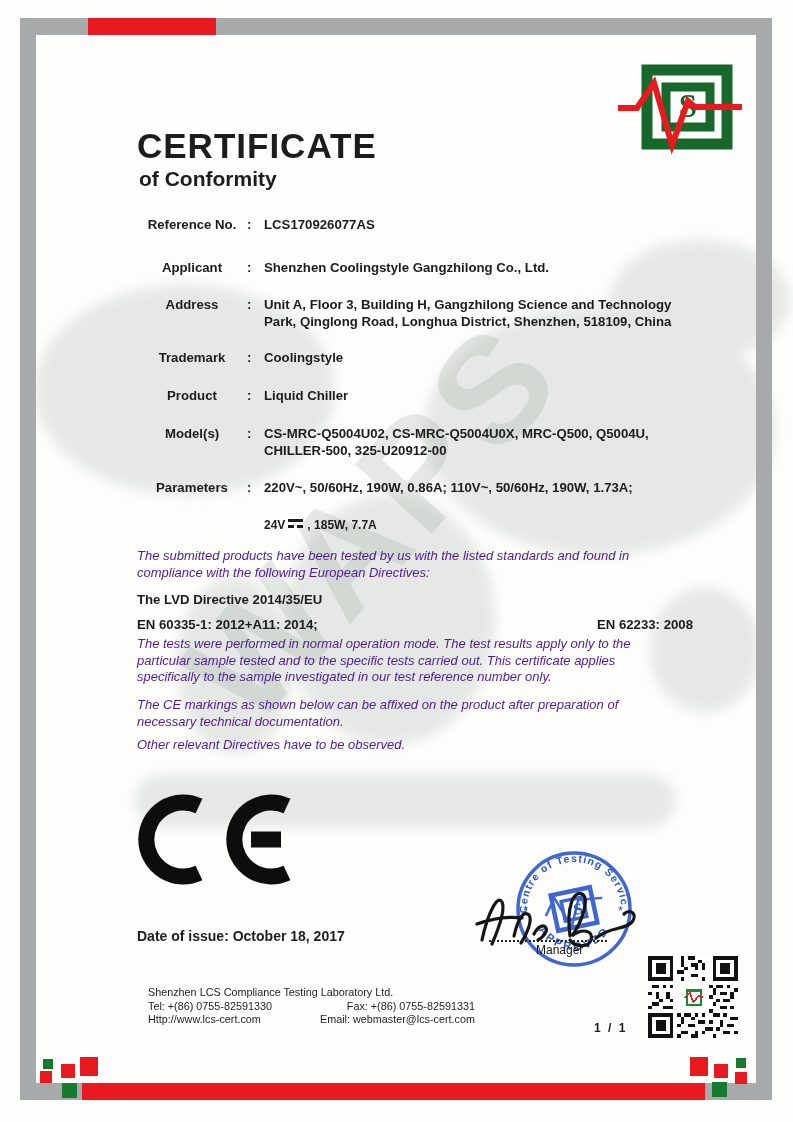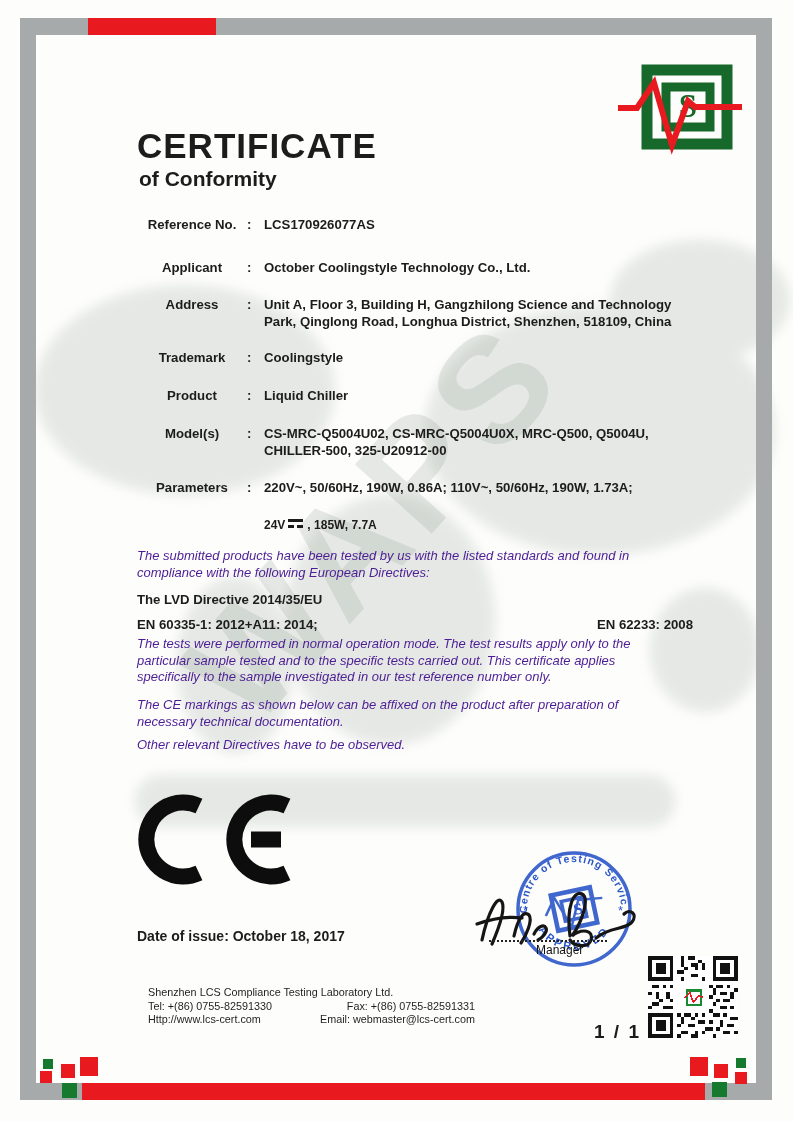--- a/index.html
+++ b/index.html
@@ -39,21 +39,21 @@
   .bodyp{position:absolute;left:137px;width:522px;font-size:13px;line-height:16.5px;color:#4c1d95;font-style:italic;}
   .boldline{position:absolute;left:137px;font-size:13.2px;font-weight:bold;}
   .std-row{position:absolute;left:137px;width:556px;display:flex;justify-content:space-between;font-size:13.2px;font-weight:bold;}
   .date-line{position:absolute;left:137px;top:928px;font-size:14px;font-weight:bold;}
   .manager{position:absolute;left:536px;top:943px;font-size:12px;color:#111;}
   .dotline{position:absolute;left:489px;top:940px;width:118px;border-bottom:2px dotted #222;}
   
   .footer{position:absolute;left:148px;top:986px;font-size:10.8px;line-height:13.5px;color:#1f1f1f;}
   .fl{display:flex;justify-content:space-between;}
   .fl .c1{width:172px;flex:none;}
-  .pagenum{position:absolute;left:594px;top:1021px;font-size:19px;font-weight:bold;letter-spacing:2px;}
+  .pagenum{position:absolute;left:594px;top:1021px;font-size:12px;font-weight:bold;letter-spacing:2px;}
   svg{display:block;}
   .abs{position:absolute;}
 </style>
 </head>
 <body>
 
 <div class="page">
 
   <svg class="map-svg" width="793" height="1122" viewBox="0 0 793 1122">
     <defs>
@@ -108,21 +108,21 @@
     <div class="title-sub">of Conformity</div>
 
     <div class="frow" style="top:216px">
       <div class="flabel">Reference No.</div>
       <div class="fcolon">:</div>
       <div class="fvalue">LCS170926077AS</div>
     </div>
     <div class="frow" style="top:259px">
       <div class="flabel">Applicant</div>
       <div class="fcolon">:</div>
-      <div class="fvalue">October Coolingstyle Technology Co., Ltd.</div>
+      <div class="fvalue">Shenzhen Coolingstyle Gangzhilong Co., Ltd.</div>
     </div>
     <div class="frow" style="top:296px">
       <div class="flabel">Address</div>
       <div class="fcolon">:</div>
       <div class="fvalue">Unit A, Floor 3, Building H, Gangzhilong Science and Technology Park, Qinglong Road, Longhua District, Shenzhen, 518109, China</div>
     </div>
     <div class="frow" style="top:349px">
       <div class="flabel">Trademark</div>
       <div class="fcolon">:</div>
       <div class="fvalue">Coolingstyle</div>

